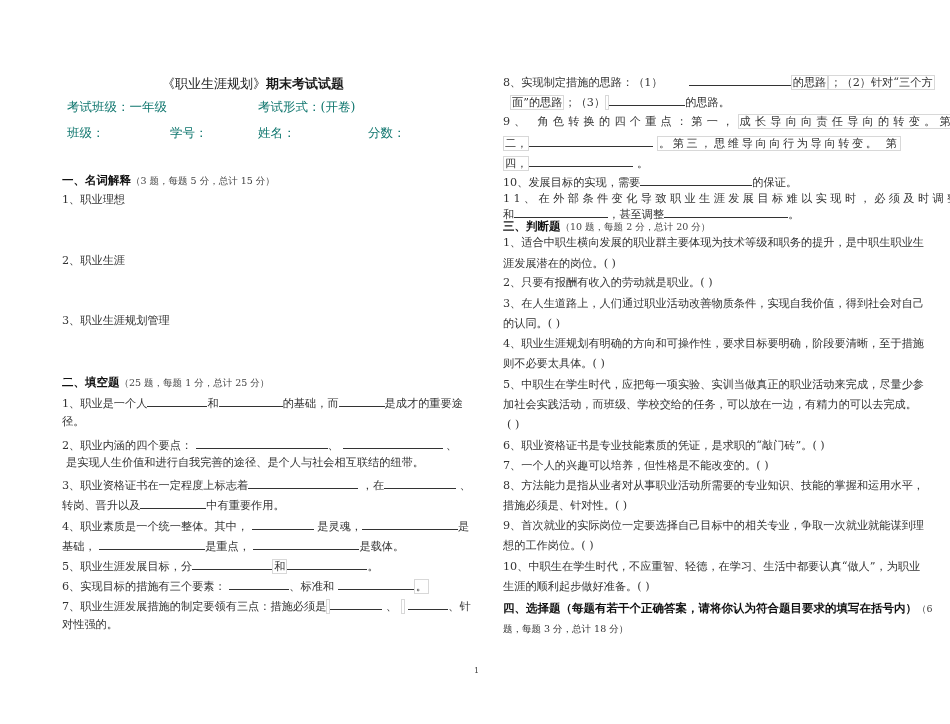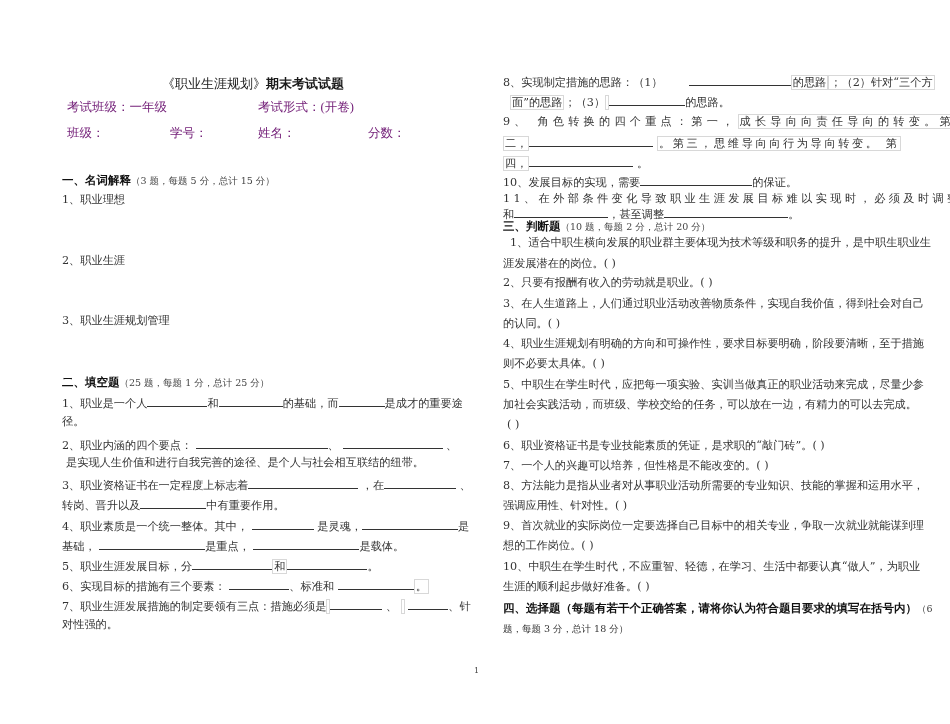--- a/index.html
+++ b/index.html
@@ -1,21 +1,21 @@
 <!DOCTYPE html>
 <html><head>
 <meta charset="utf-8">
 <style>
   html, body { margin: 0; padding: 0; background: #ffffff; }
   body { width: 950px; height: 724px; position: relative; overflow: hidden;
          font-family: "DejaVu Serif", "Liberation Serif", serif; color: #2a2a2a; }
   .ln { position: absolute; font-size: 11.2px; line-height: 14px; white-space: nowrap; color: #333; }
   .title { font-size: 13px; font-weight: bold; color: #1a1a1a; }
   .title .pre { font-weight: normal; }
-  .hdr { font-size: 12.5px; color: #701a75; font-family: Liberation Serif, serif; }
+  .hdr { font-size: 12.5px; color: #0f766e; }
   .sec { font-weight: bold; color: #111; font-size: 11.5px; }
   .sec .note { font-weight: normal; font-size: 9.5px; color: #444; }
   .blank { display: inline-block; border-bottom: 1px solid #333; height: 11px; vertical-align: baseline; }
   .box { border: 1px solid #d8d8d8; padding: 0 1px; }
   .spread { letter-spacing: 4.2px; }
   .pageno { position: absolute; left: 474px; top: 666px; font-size: 8px; color: #444; }
 </style>
 </head>
 <body>
 
@@ -103,34 +103,34 @@
 <div class="ln" style="left:503px; top:192px;">
   <span style="letter-spacing:3.4px">11、在外部条件变化导致职业生涯发展目标难以实现时，必须及时调整</span>
 </div>
 <div class="ln" style="left:503px; top:206px;">
   <span>和</span><span class="blank" style="width:94px"></span><span>，甚至调整</span><span class="blank" style="width:124px"></span><span>。</span>
 </div>
 
 <div class="ln sec" style="left:503px; top:219px;">
   <span>三、判断题</span><span class="note">（10 题，每题 2 分，总计 20 分）</span>
 </div>
-<div class="ln" style="left:503px; top:236px;margin-left:7px;">1、适合中职生横向发展的职业群主要体现为技术等级和职务的提升，是中职生职业生</div>
+<div class="ln" style="left:503px; top:236px;">1、适合中职生横向发展的职业群主要体现为技术等级和职务的提升，是中职生职业生</div>
 <div class="ln" style="left:503px; top:257px;">涯发展潜在的岗位。(        )</div>
 <div class="ln" style="left:503px; top:276px;">2、只要有报酬有收入的劳动就是职业。(          )</div>
 <div class="ln" style="left:503px; top:297px;">3、在人生道路上，人们通过职业活动改善物质条件，实现自我价值，得到社会对自己</div>
 <div class="ln" style="left:503px; top:317px;">的认同。(        )</div>
 <div class="ln" style="left:503px; top:337px;">4、职业生涯规划有明确的方向和可操作性，要求目标要明确，阶段要清晰，至于措施</div>
 <div class="ln" style="left:503px; top:357px;">则不必要太具体。(        )</div>
 <div class="ln" style="left:503px; top:378px;">5、中职生在学生时代，应把每一项实验、实训当做真正的职业活动来完成，尽量少参</div>
 <div class="ln" style="left:503px; top:398px;font-family:Liberation Mono, monospace;">加社会实践活动，而班级、学校交给的任务，可以放在一边，有精力的可以去完成。</div>
 <div class="ln" style="left:507px; top:418px;">(        )</div>
 <div class="ln" style="left:503px; top:439px;">6、职业资格证书是专业技能素质的凭证，是求职的“敲门砖”。(      )</div>
 <div class="ln" style="left:503px; top:459px;">7、一个人的兴趣可以培养，但性格是不能改变的。(          )</div>
 <div class="ln" style="left:503px; top:479px;">8、方法能力是指从业者对从事职业活动所需要的专业知识、技能的掌握和运用水平，</div>
-<div class="ln" style="left:503px; top:499px;">强调应用性、针对性。(          )</div>
+<div class="ln" style="left:503px; top:499px;">措施必须是、针对性。(          )</div>
 <div class="ln" style="left:503px; top:519px;">9、首次就业的实际岗位一定要选择自己目标中的相关专业，争取一次就业就能谋到理</div>
 <div class="ln" style="left:503px; top:539px;">想的工作岗位。(          )</div>
 <div class="ln" style="left:503px; top:560px;">10、中职生在学生时代，不应重智、轻德，在学习、生活中都要认真“做人”，为职业</div>
 <div class="ln" style="left:503px; top:580px;">生涯的顺利起步做好准备。(        )</div>
 
 <div class="ln sec" style="left:503px; top:601px;">
   <span>四、选择题（每题有若干个正确答案，请将你认为符合题目要求的填写在括号内）</span><span class="note">（6</span>
 </div>
 <div class="ln" style="left:503px; top:622px; font-size:9.5px;">题，每题 3 分，总计 18 分）</div>
 

